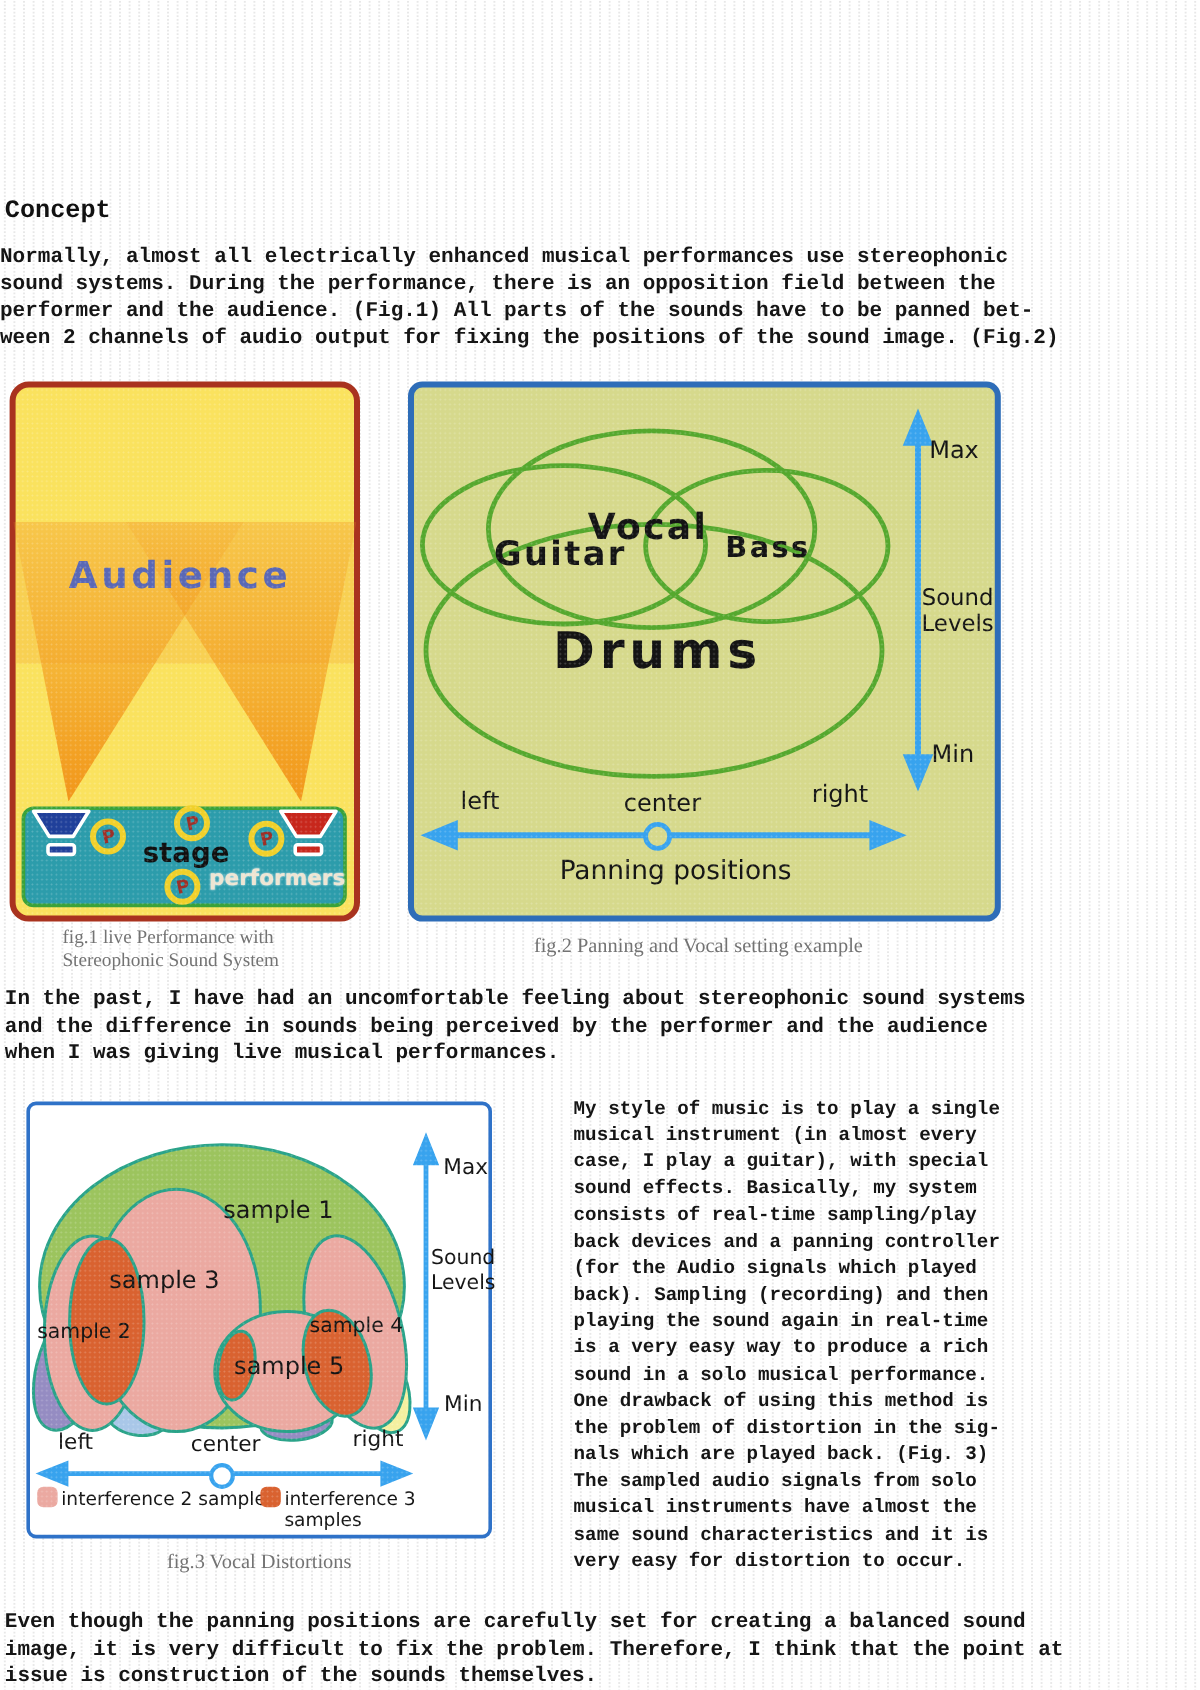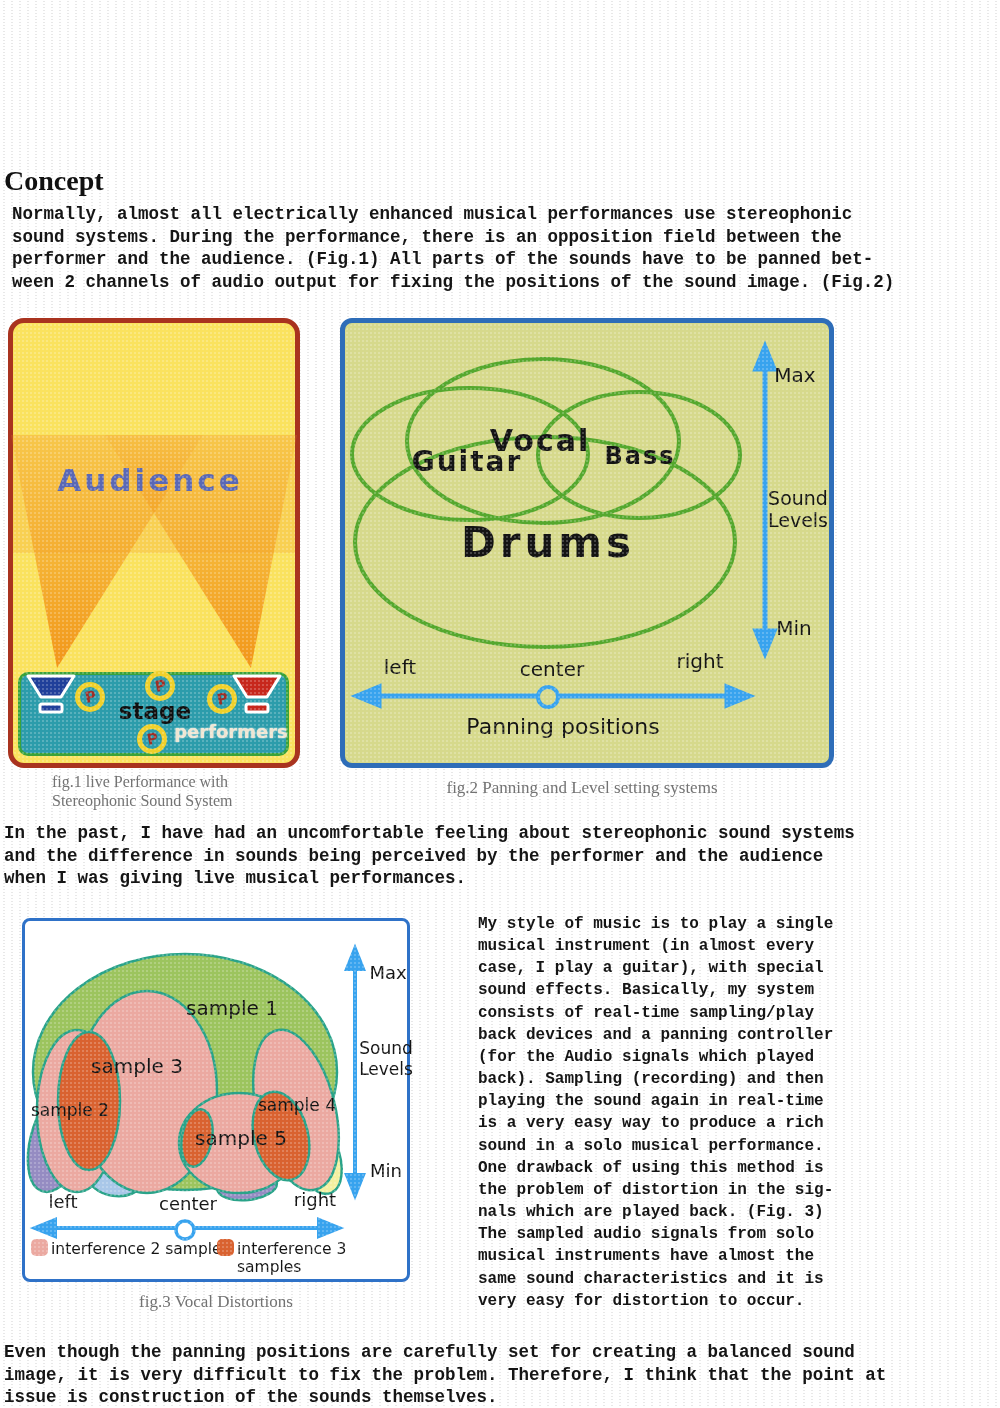--- a/index.html
+++ b/index.html
@@ -13,23 +13,23 @@
   .abs{position:absolute;}
   .pre{white-space:pre-line;}
   .mono{
     font-family:"Liberation Mono", monospace;
     font-weight:bold;color:#151515;
   }
   .serifcap{font-family:"Liberation Serif", serif;color:#737373;}
   .comic{font-family:"DejaVu Sans", sans-serif;color:#141414;}
   .ctr{transform:translate(-50%,-50%);text-align:center;line-height:1.1;}
   
-  #page-title{left:4px;top:165px;font-family:Liberation Serif, serif;font-weight:bold;
-    font-size:28px;color:#111;margin:0;text-align:center;}
-  #para1{left:12px;top:203px;width:940px;font-size:17.5px;line-height:22.5px;}
+  #page-title{left:4px;top:165px;font-family:Liberation Mono, monospace;font-weight:bold;
+    font-size:21px;color:#111;margin:0;text-align:center;}
+  #para1{left:0;top:203px;width:940px;font-size:17.5px;line-height:22.5px;}
   #para2{left:4px;top:822px;width:940px;font-size:17.5px;line-height:22.5px;}
   #para3{left:478px;top:913px;width:420px;font-size:16px;line-height:22.15px;}
   #para4{left:4px;top:1341px;width:940px;font-size:17.5px;line-height:22.5px;}
   
   .figbox{position:absolute;box-sizing:content-box;}
   .figbox::after{content:"";position:absolute;inset:0;border-radius:inherit;
     background-image:radial-gradient(circle, rgba(255,255,255,0.22) 0.7px, transparent 0.9px);
     background-size:4px 4px;pointer-events:none;}
   #fig1{left:8px;top:318px;width:282px;height:440px;background:#fae25e;
     border:5px solid #a9331f;border-radius:16px;}
@@ -157,21 +157,21 @@
   <div class="lbl ctr" style="left:203px;top:220px;font-size:42px;font-weight:bold;letter-spacing:4px;">Drums</div>
   <div class="lbl ctr" style="left:450px;top:52px;font-size:20px;">Max</div>
   <div class="lbl ctr pre" style="left:453px;top:186px;font-size:19px;line-height:22px;">Sound
 Levels</div>
   <div class="lbl ctr" style="left:449px;top:305px;font-size:20px;">Min</div>
   <div class="lbl ctr" style="left:55px;top:344px;font-size:20px;">left</div>
   <div class="lbl ctr" style="left:207px;top:346px;font-size:20px;">center</div>
   <div class="lbl ctr" style="left:355px;top:338px;font-size:20px;">right</div>
   <div class="lbl ctr" style="left:218px;top:404px;font-size:22px;">Panning positions</div>
 </div>
-<div class="abs serifcap" id="fig2-caption">fig.2 Panning and Level setting systems</div>
+<div class="abs serifcap" id="fig2-caption">fig.2 Panning and Vocal setting example</div>
 
 <div class="figbox" id="fig3">
   <svg width="382" height="358" viewBox="0 0 382 358">
     <g stroke="#2aa389" stroke-width="2.5">
       <ellipse cx="35" cy="215" rx="28" ry="58" fill="#958cc2" transform="rotate(18 35 215)"></ellipse>
       <ellipse cx="290" cy="232" rx="23" ry="43" fill="#f4f0a0" transform="rotate(-22 290 232)"></ellipse>
       <ellipse cx="90" cy="259" rx="26" ry="16" fill="#a9c7e8" transform="rotate(8 90 259)"></ellipse>
       <ellipse cx="222" cy="265" rx="30" ry="14" fill="#958cc2" transform="rotate(-6 222 265)"></ellipse>
       <ellipse cx="160" cy="151" rx="152" ry="118" fill="#9cc45e"></ellipse>
       <ellipse cx="52" cy="190" rx="40" ry="81" fill="#eba9a1"></ellipse>

